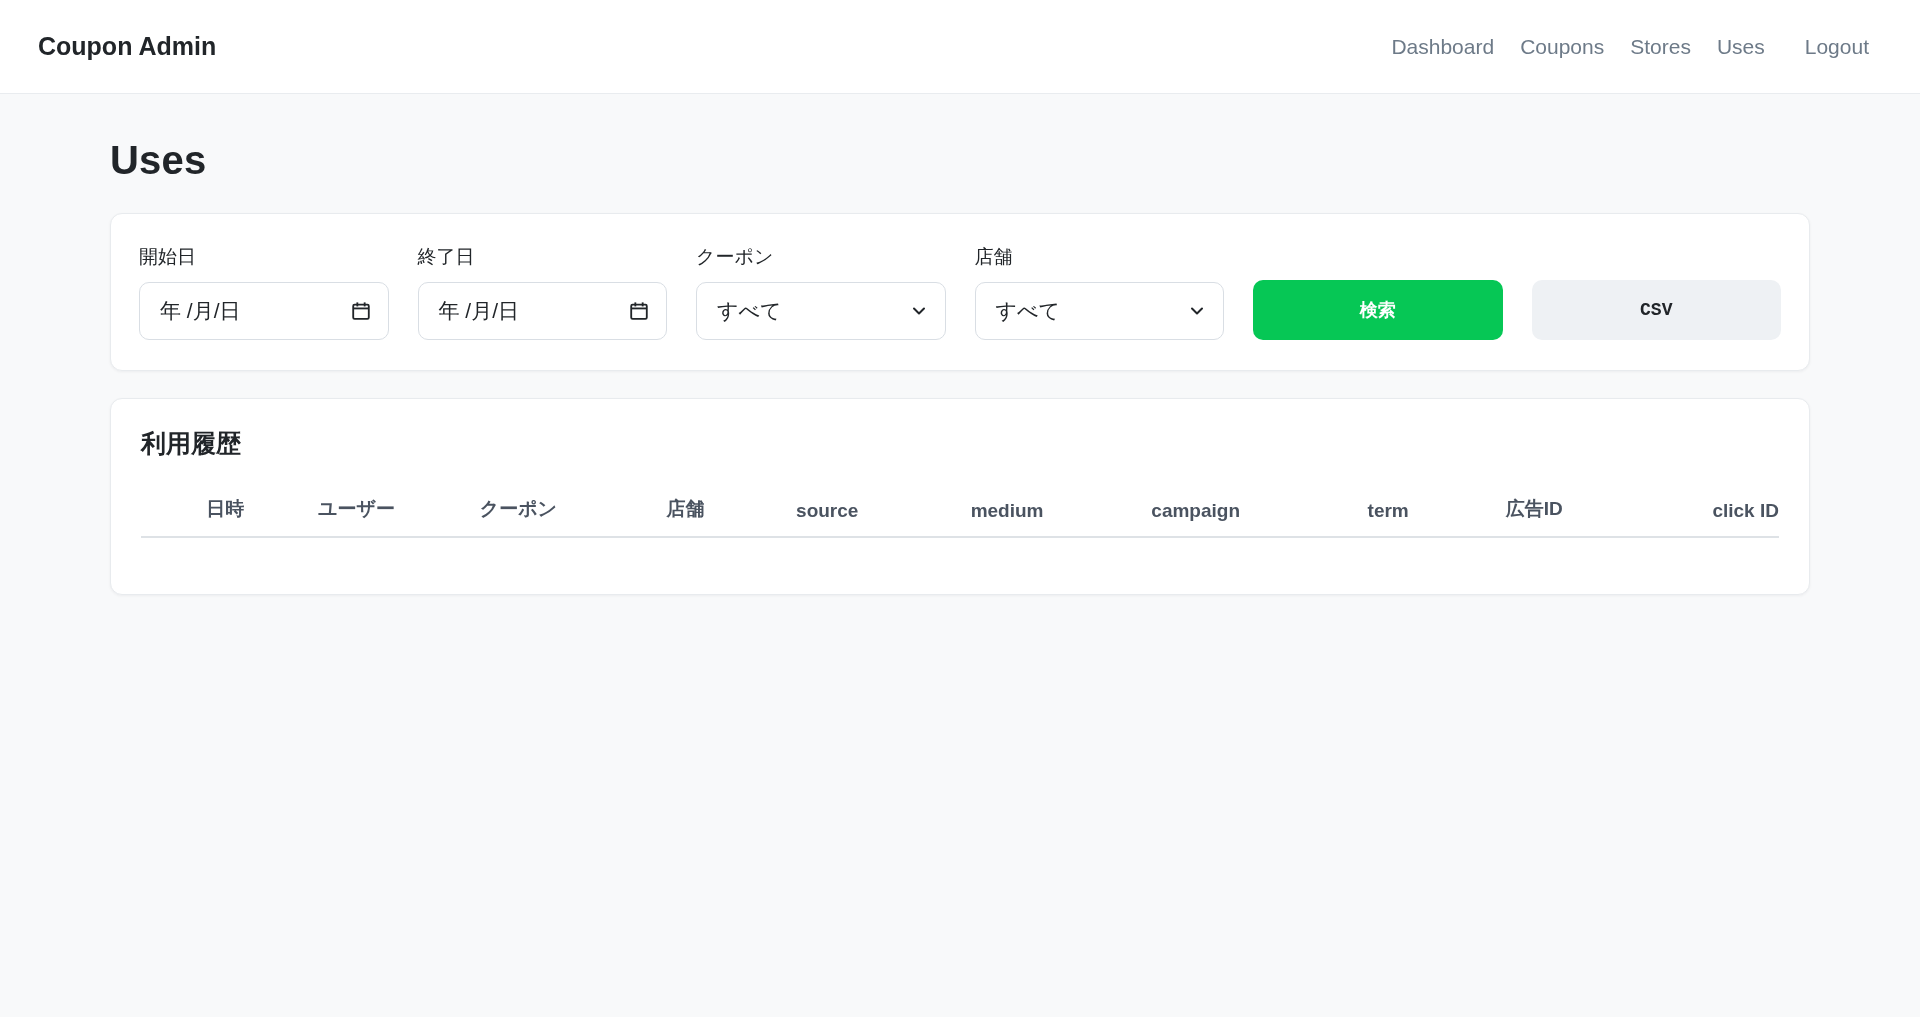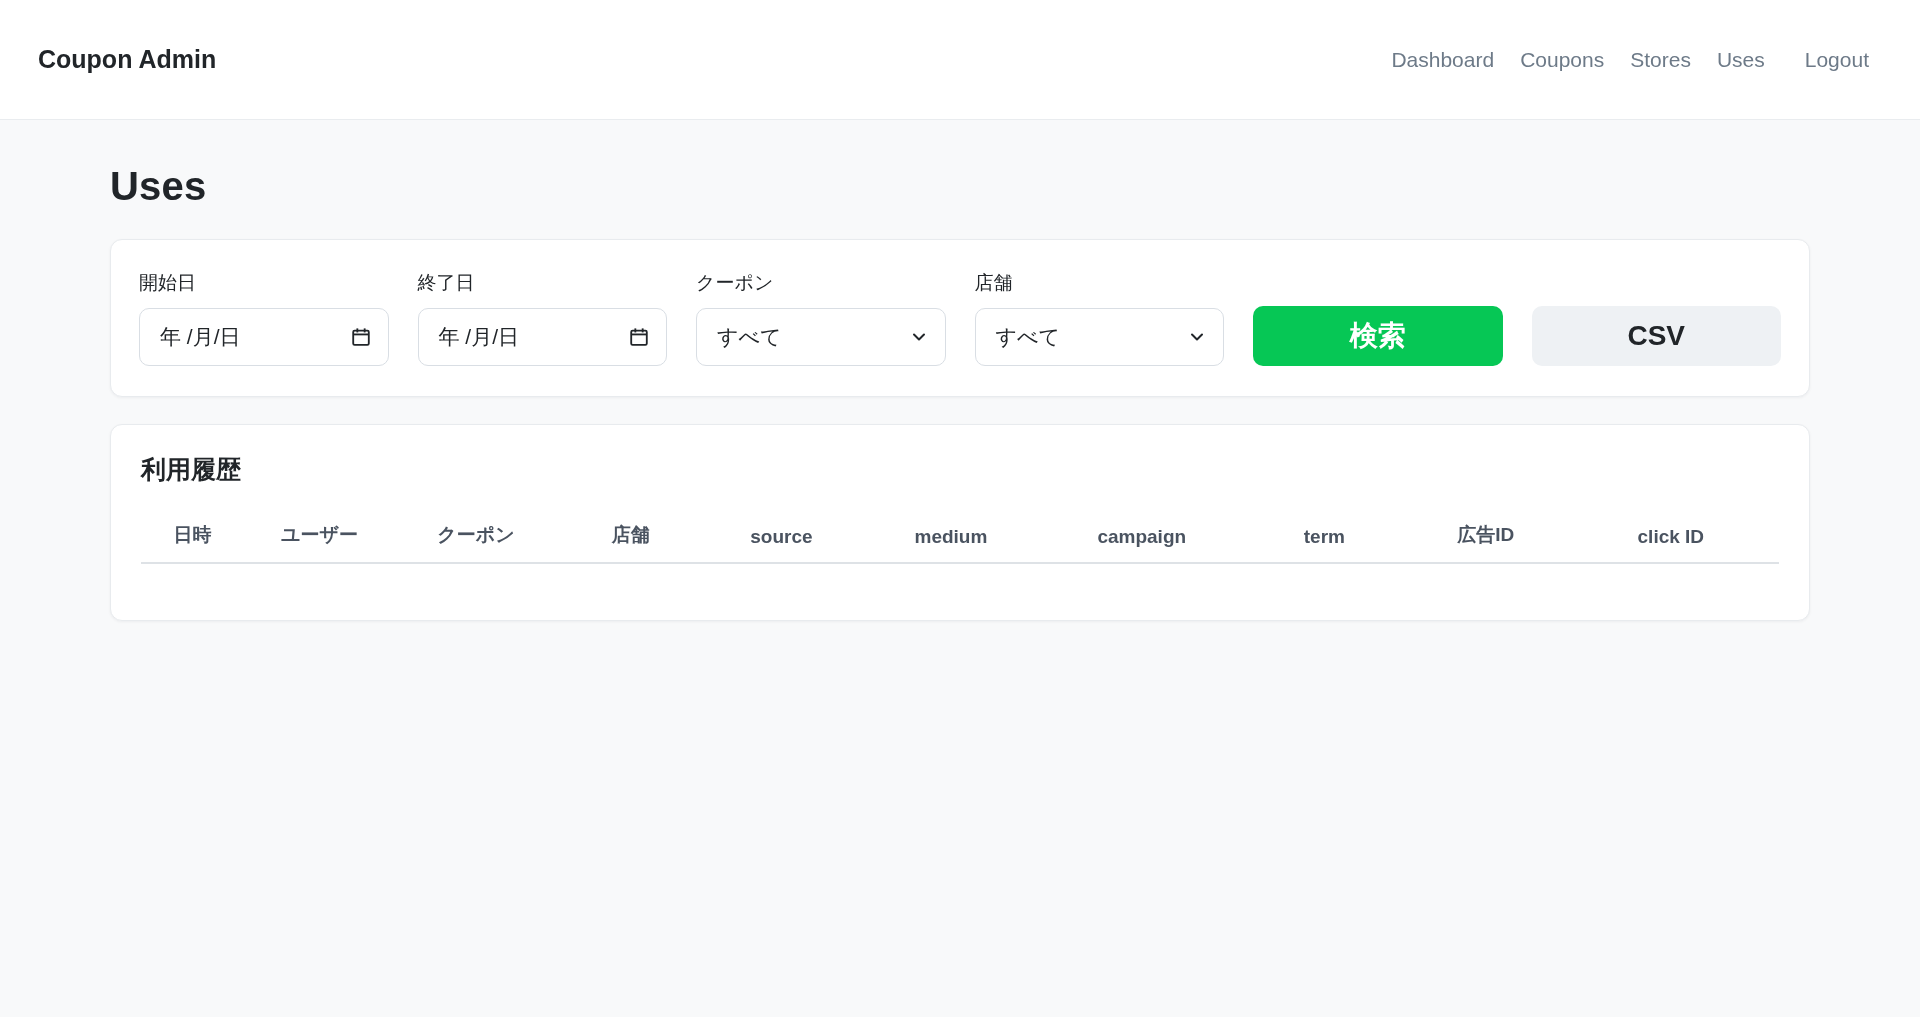--- a/index.html
+++ b/index.html
@@ -6,21 +6,21 @@
   html, body { width: 1920px; height: 1017px; }
   body {
     background: #f8f9fa;
     font-family: "Liberation Sans", "DejaVu Sans", sans-serif;
     color: #212529;
     overflow: hidden;
   }
 
   
   .navbar {
-    height: 120px;
+    height: 94px;
     background: #ffffff;
     border-bottom: 1px solid #e9ecef;
     display: flex;
     align-items: center;
     justify-content: space-between;
     padding: 0 38px;
   }
   .brand {
     font-size: 25px;
     font-weight: 700;
@@ -86,23 +86,23 @@
     color: #212529;
     cursor: pointer;
   }
   .control .value { white-space: nowrap; }
   .icon { display: inline-flex; align-items: center; }
 
   .btn {
     height: 60px;
     border: none;
     border-radius: 10px;
-    font-size: 28px;
-    font-weight: 700;
-    font-family: Liberation Sans, sans-serif;
+    font-size: 18px;
+    font-weight: 700;
+    font-family: Liberation Mono, monospace;
     cursor: pointer;
     width: 100%;
   }
   .btn-search { background: #06C755; color: #ffffff; }
   .btn-csv { background: #eef1f4; color: #212529; }
 
   
   .history-card {
     margin-top: 27px;
     padding: 28px 30px 30px 30px;
@@ -116,21 +116,21 @@
   .table-head {
     display: flex;
     align-items: flex-end;
     border-bottom: 2px solid #dee2e6;
     padding-bottom: 14px;
   }
   .th {
     font-size: 19px;
     font-weight: 700;
     color: #4a5360;
-    text-align: center;
+    text-align: right;
     white-space: nowrap;
   }
   .th.c0 { flex: 0 0 6.3%; }
   .th.c1 { flex: 0 0 9.2%; }
   .th.c2 { flex: 0 0 9.9%; }
   .th.c3 { flex: 0 0 9.0%; }
   .th.c4 { flex: 0 0 9.4%; }
   .th.c5 { flex: 0 0 11.3%; }
   .th.c6 { flex: 0 0 12.0%; }
   .th.c7 { flex: 0 0 10.3%; }

